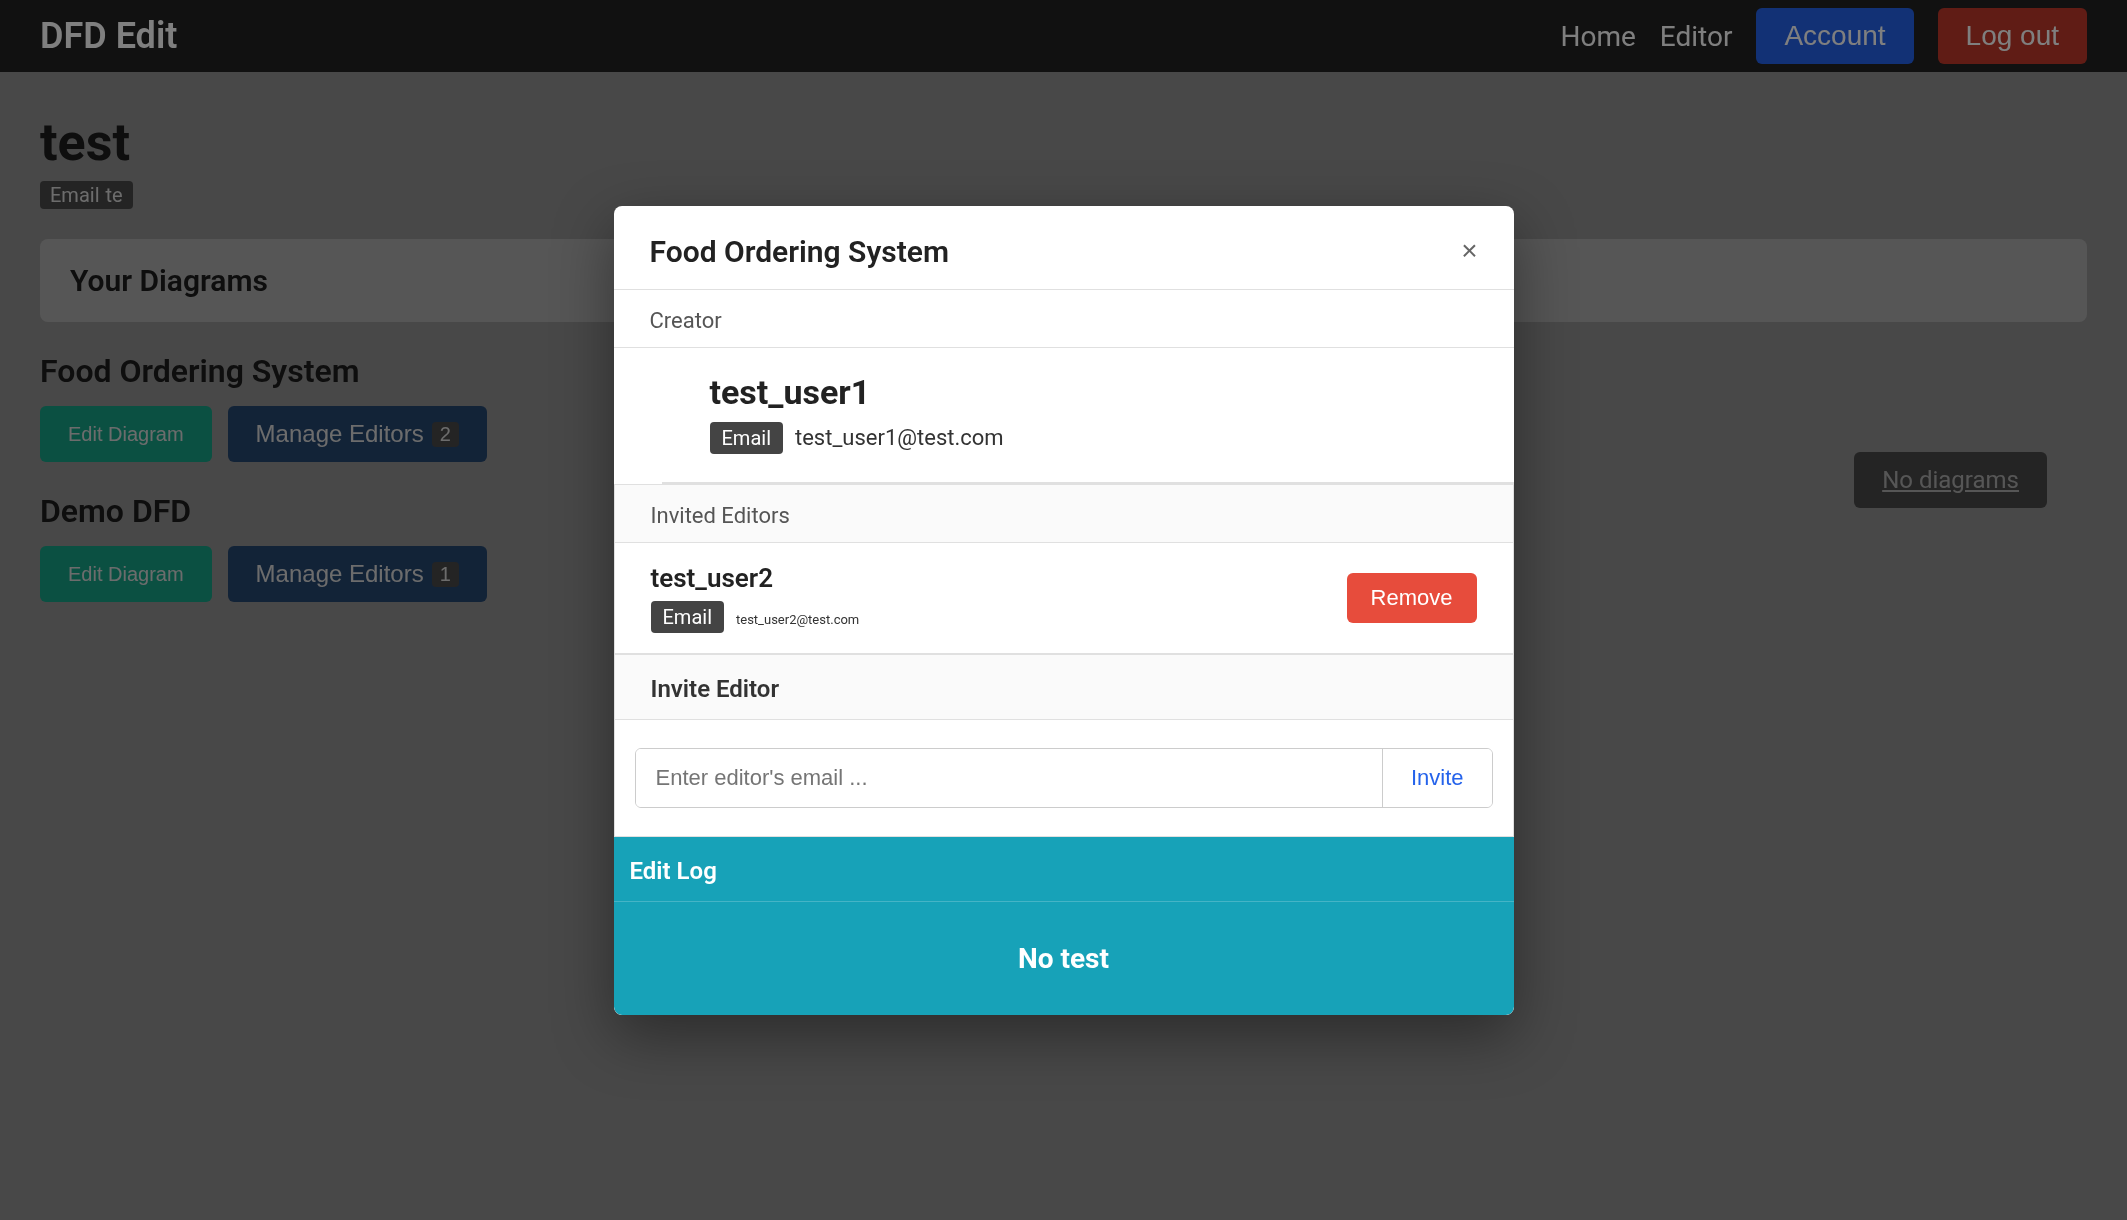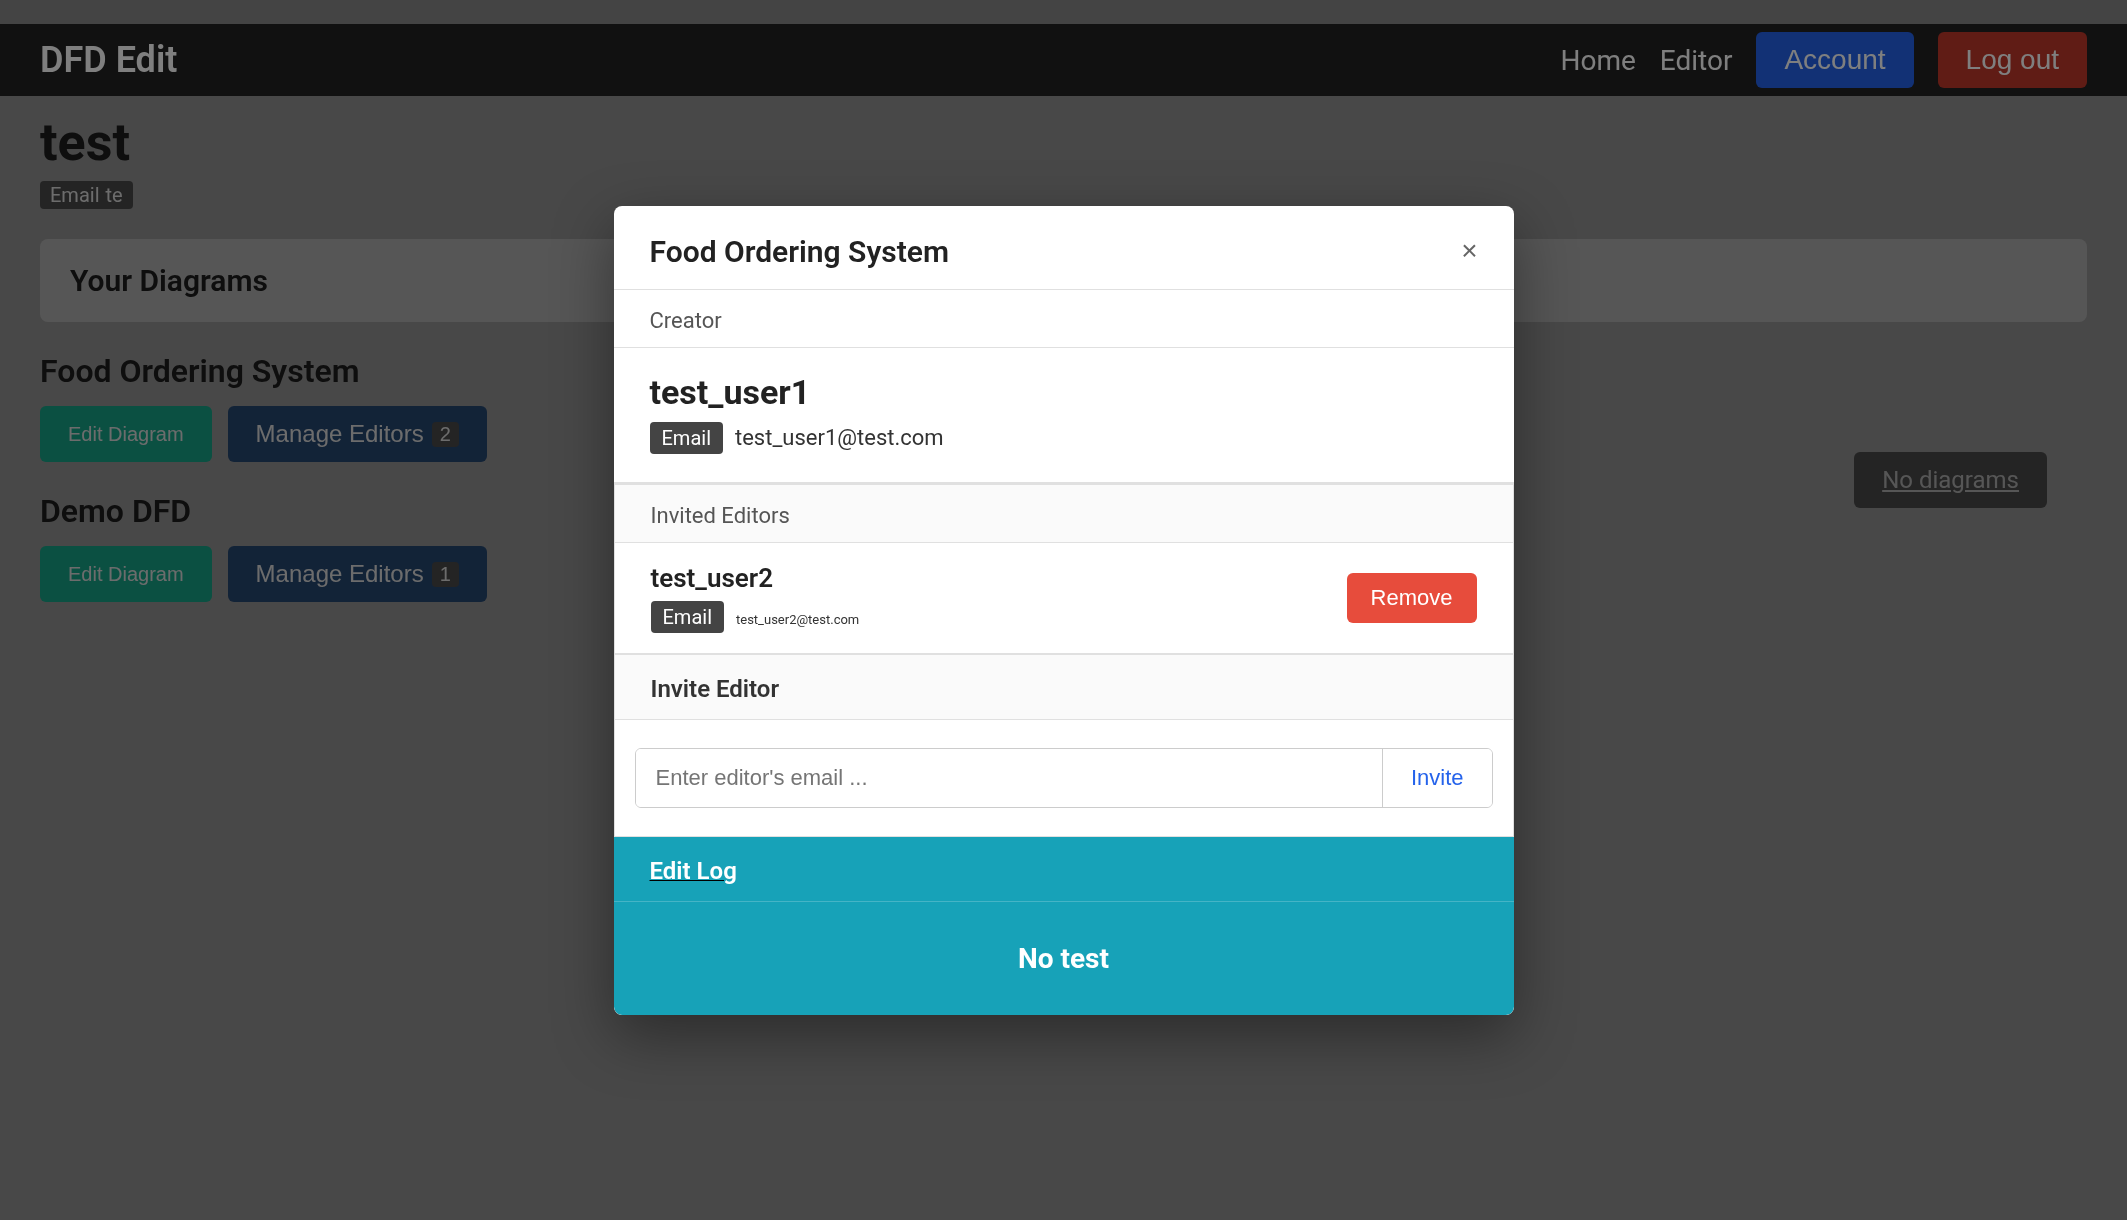--- a/index.html
+++ b/index.html
@@ -15,21 +15,20 @@
     
     .navbar {
       background: #222;
       height: 72px;
       display: flex;
       align-items: center;
       justify-content: space-between;
       padding: 0 40px;
       position: relative;
       z-index: 1;
-      margin-top: 24px;
     }
     .navbar-brand {
       color: #fff;
       font-size: 36px;
       font-weight: 600;
     }
     .navbar-right {
       display: flex;
       align-items: center;
       gap: 24px;
@@ -197,22 +196,23 @@
     }
 
     
     .section-label {
       font-size: 22px;
       color: #555;
       padding: 18px 36px 14px;
       border-bottom: 1px solid #e0e0e0;
     }
     .creator-info {
-      padding: 24px 36px 28px;
+      padding: 24px 48px 28px;
       border-bottom: 2px solid #e0e0e0;
+      margin-left: 48px;
     }
     .creator-username {
       font-size: 34px;
       font-weight: 700;
       color: #222;
       margin-bottom: 10px;
     }
     .email-badge {
       display: inline-flex;
       align-items: center;
@@ -301,23 +301,22 @@
       cursor: pointer;
       font-weight: 500;
     }
 
     
     .edit-log-section {
       background: #17a2b8;
       border-radius: 0 0 8px 8px;
     }
     .edit-log-header {
-      padding: 20px 36px 16px;
+      padding: 20px 16px 16px;
       border-bottom: 1px solid rgba(255,255,255,0.2);
-      text-decoration: underline;
     }
     .edit-log-title {
       font-size: 24px;
       font-weight: 600;
       color: #fff;
     }
     .edit-log-body {
       padding: 40px 36px;
       text-align: center;
     }

